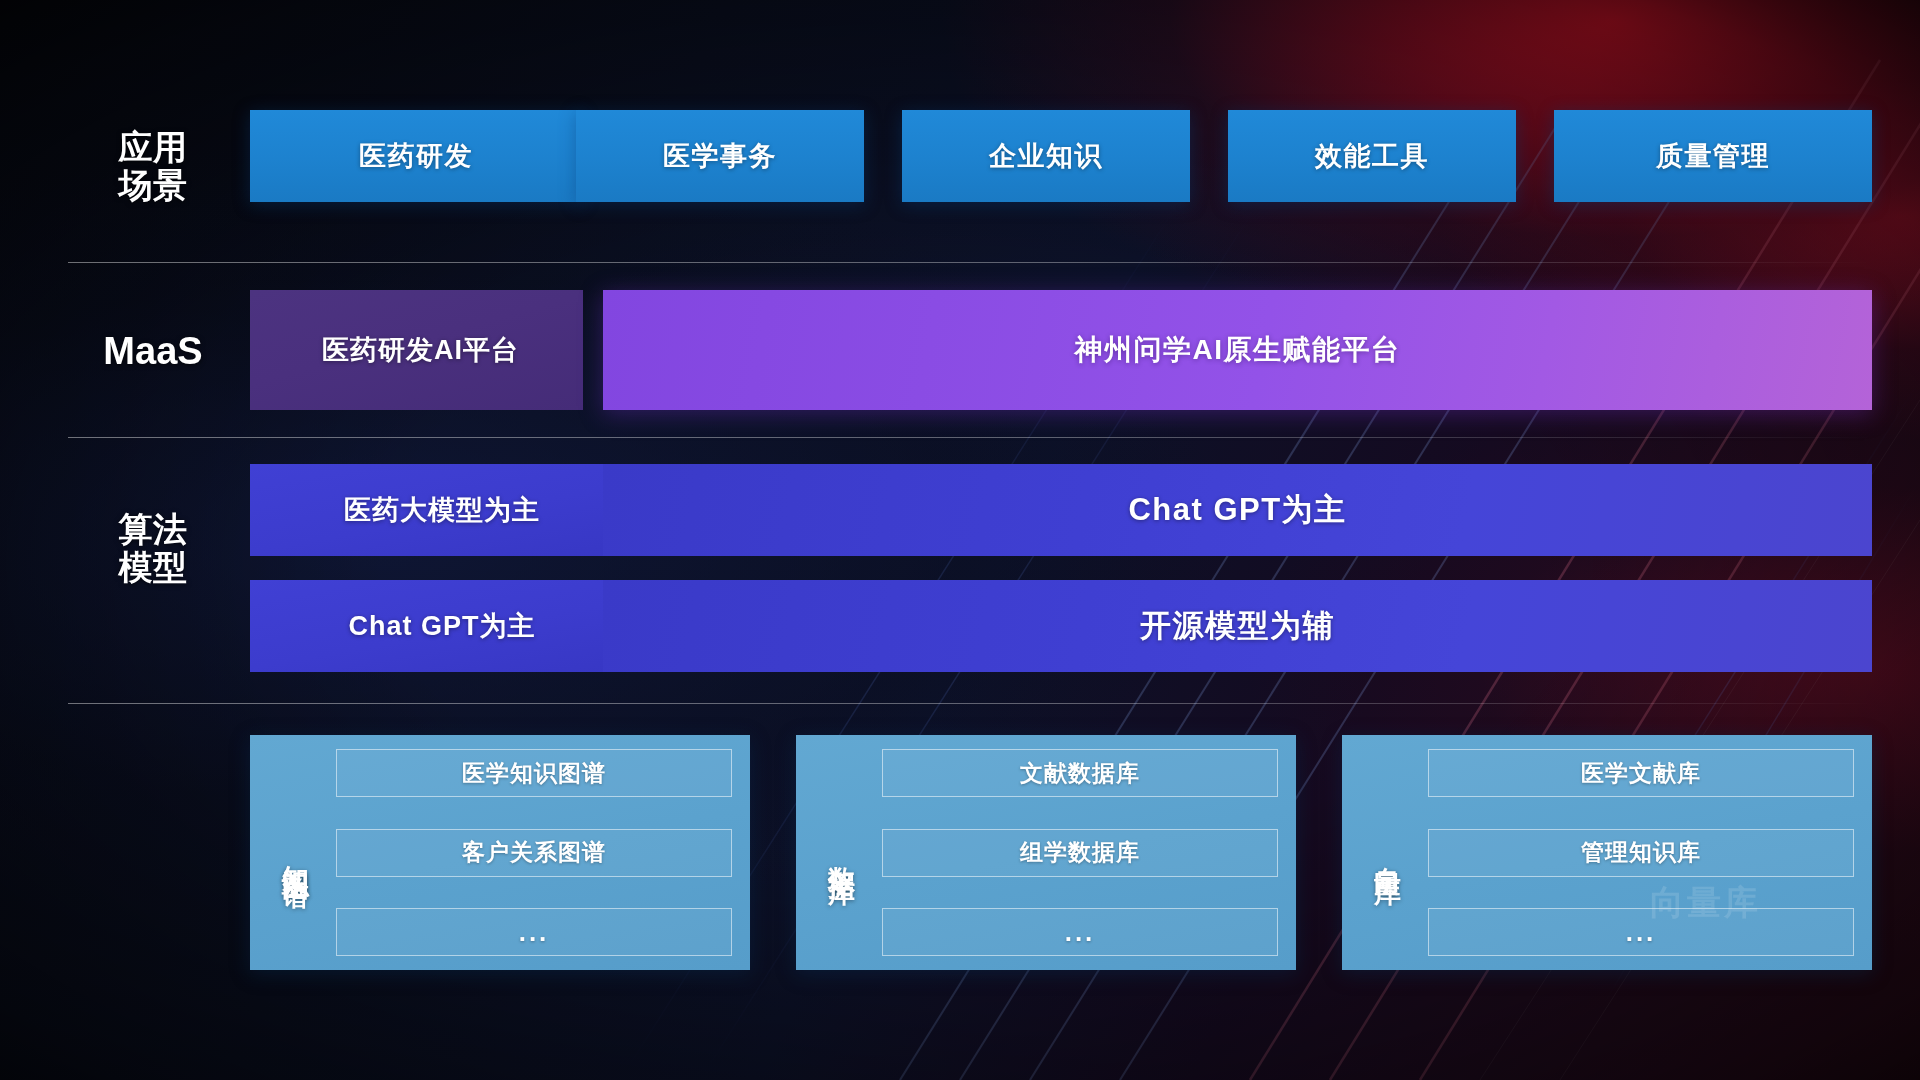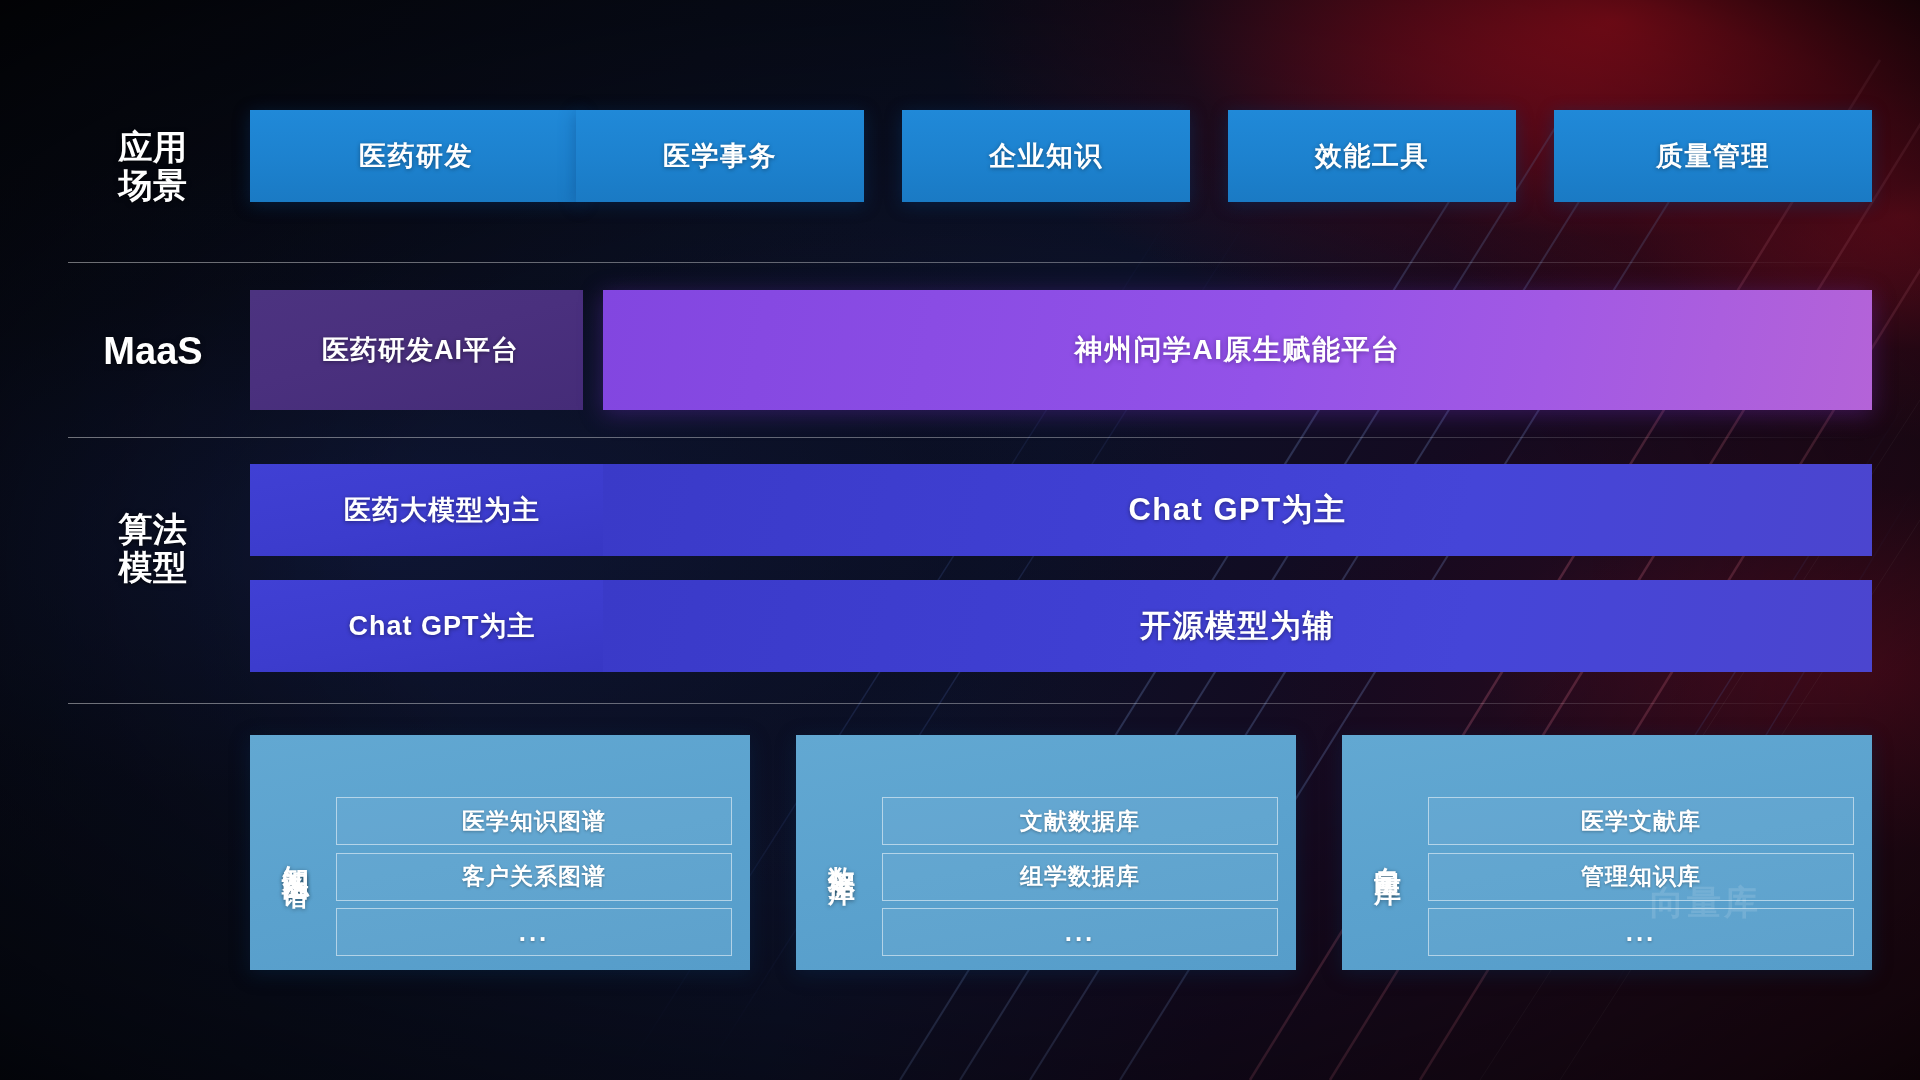--- a/index.html
+++ b/index.html
@@ -93,21 +93,21 @@
   }
   .kpanel-label{
     width:62px;flex:0 0 62px;
     display:flex;align-items:center;justify-content:center;
     color:#fff;font-size:27px;font-weight:bold;
     writing-mode:vertical-rl;text-orientation:upright;
     letter-spacing:5px;line-height:1;
     text-shadow:0 1px 4px rgba(0,0,0,.35);
   }
   .kpanel-items{flex:1;display:flex;flex-direction:column;
-    justify-content:space-between;padding-left:10px;margin-top:48px;}
+    justify-content:space-between;padding-left:10px;}
   .kitem{
     height:46px;border:1px solid rgba(255,255,255,.52);
     display:flex;align-items:center;justify-content:center;
     color:#fff;font-size:23px;font-weight:bold;letter-spacing:1px;
     text-shadow:0 1px 3px rgba(0,0,0,.30);
     background:rgba(255,255,255,.045);
   }
   .kitem.dots{font-size:26px;letter-spacing:3px;}
   .watermark{
     position:absolute;color:rgba(255,255,255,.13);

